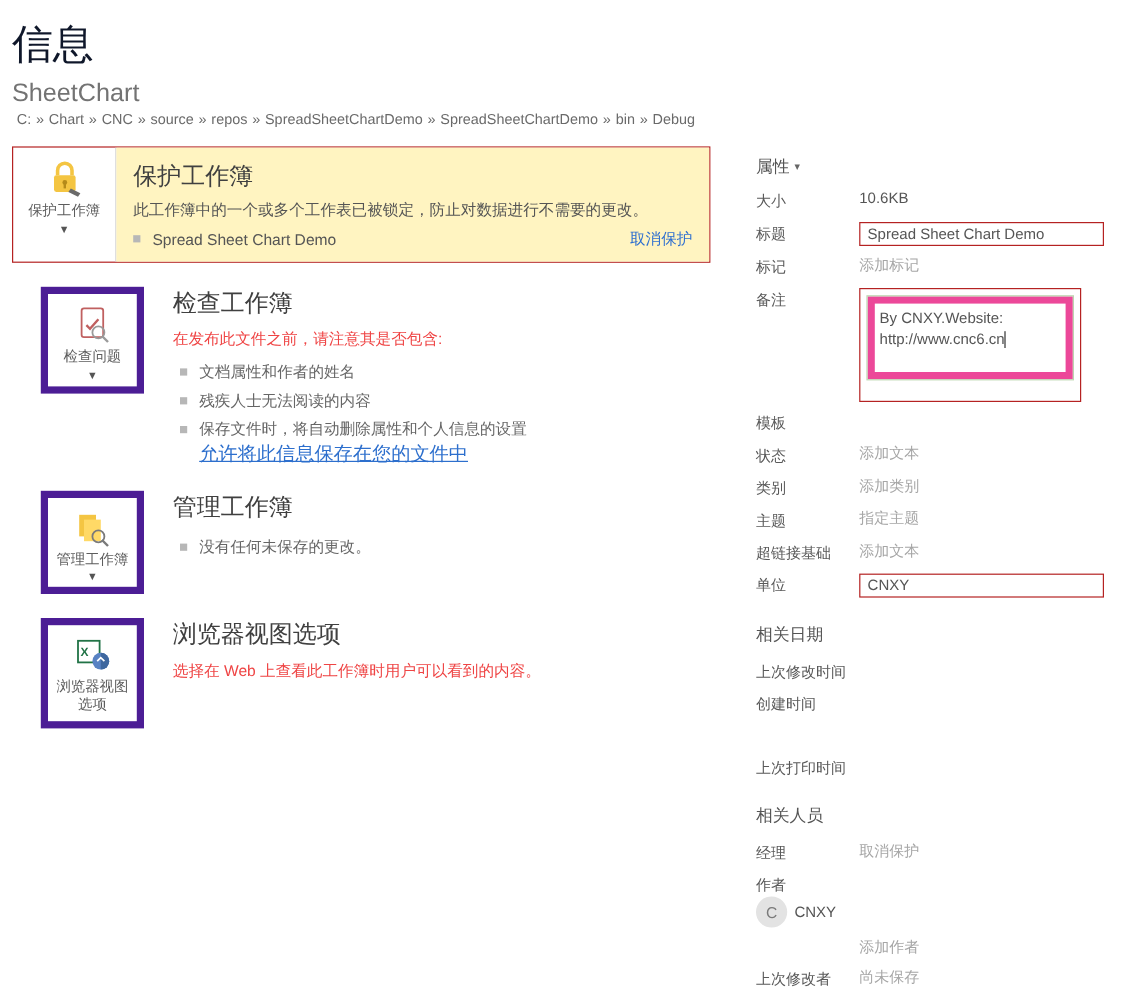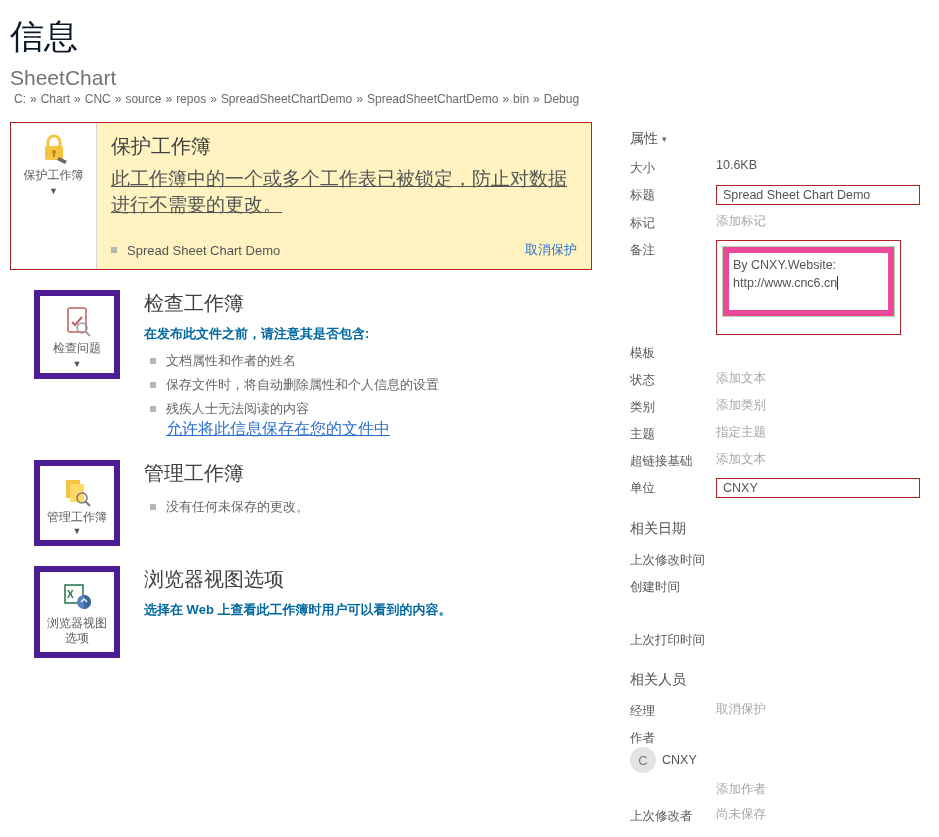--- a/index.html
+++ b/index.html
@@ -72,23 +72,22 @@
   }
   .section-content { flex: 1; padding-right: 30px; }
   .section-content h2 {
     font-size: 20px;
     font-weight: 400;
     color: #404040;
     margin: 0 0 8px 0;
   }
   .section-content .desc {
     font-size: 13px;
-    color: #0369a1;
+    color: #ef4444;
     margin-bottom: 6px;
-    font-weight: bold;
   }
   .bullets {
     margin: 2px 0 0 0;
     padding: 0;
     list-style: none;
   }
   .bullets li {
     font-size: 13px;
     color: #666;
     padding: 3px 0 3px 22px;
@@ -114,21 +113,21 @@
     width: 582px;
     box-sizing: border-box;
   }
   .protect-block .tile-btn { margin: 0; border: none; border-right: 1px solid #d8d8d8; }
   .protect-inner {
     flex: 1;
     background: #fff4c1;
     padding: 10px 14px 10px 14px;
   }
   .protect-inner h2 { margin: 0 0 6px 0; font-size: 20px; font-weight: 400; color: #404040; }
-  .protect-inner .desc { font-size: 19px; color: #555; margin-bottom: 23px; text-decoration: underline; }
+  .protect-inner .desc { font-size: 13px; color: #555; margin-bottom: 6px; }
   .protect-row { display: flex; justify-content: space-between; align-items: center; font-size: 13px; }
   .protect-row .sheet { color: #555; display: flex; align-items: center; }
   .protect-row .sheet::before {
     content: '';
     width: 6px; height: 6px;
     background: #b7b7b7;
     margin-right: 10px;
     display: inline-block;
   }
   .protect-row .unprotect { color: #2e6fd0; cursor: pointer; }
@@ -274,22 +273,22 @@
             <line x1="25" y1="27" x2="30" y2="32" stroke="#9a9a9a" stroke-width="2"></line>
           </svg>
           <span>检查问题</span>
           <span class="chev">▼</span>
         </div>
         <div class="section-content">
           <h2>检查工作簿</h2>
           <div class="desc">在发布此文件之前，请注意其是否包含:</div>
           <ul class="bullets" id="inspect-bullets">
               <li>文档属性和作者的姓名</li>
+              <li>残疾人士无法阅读的内容</li>
               <li>保存文件时，将自动删除属性和个人信息的设置</li>
-              <li>残疾人士无法阅读的内容</li>
             </ul>
           <div style="padding-left:22px;margin-top:-2px;">
             <span class="link">允许将此信息保存在您的文件中</span>
           </div>
         </div>
       </div>
 
       <div class="section" style="margin-top:4px;">
         <div class="tile-btn">
           <svg width="34" height="34" viewBox="0 0 34 34">

